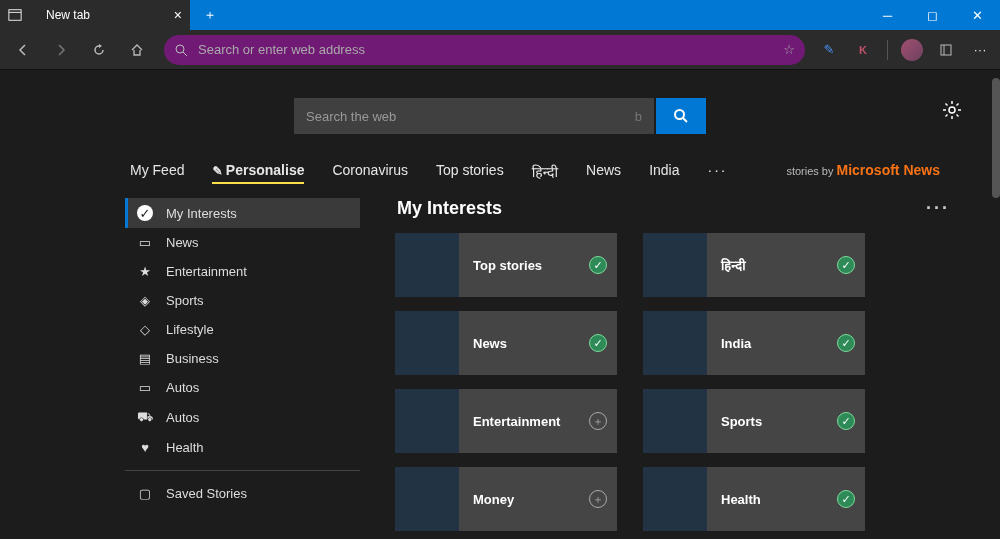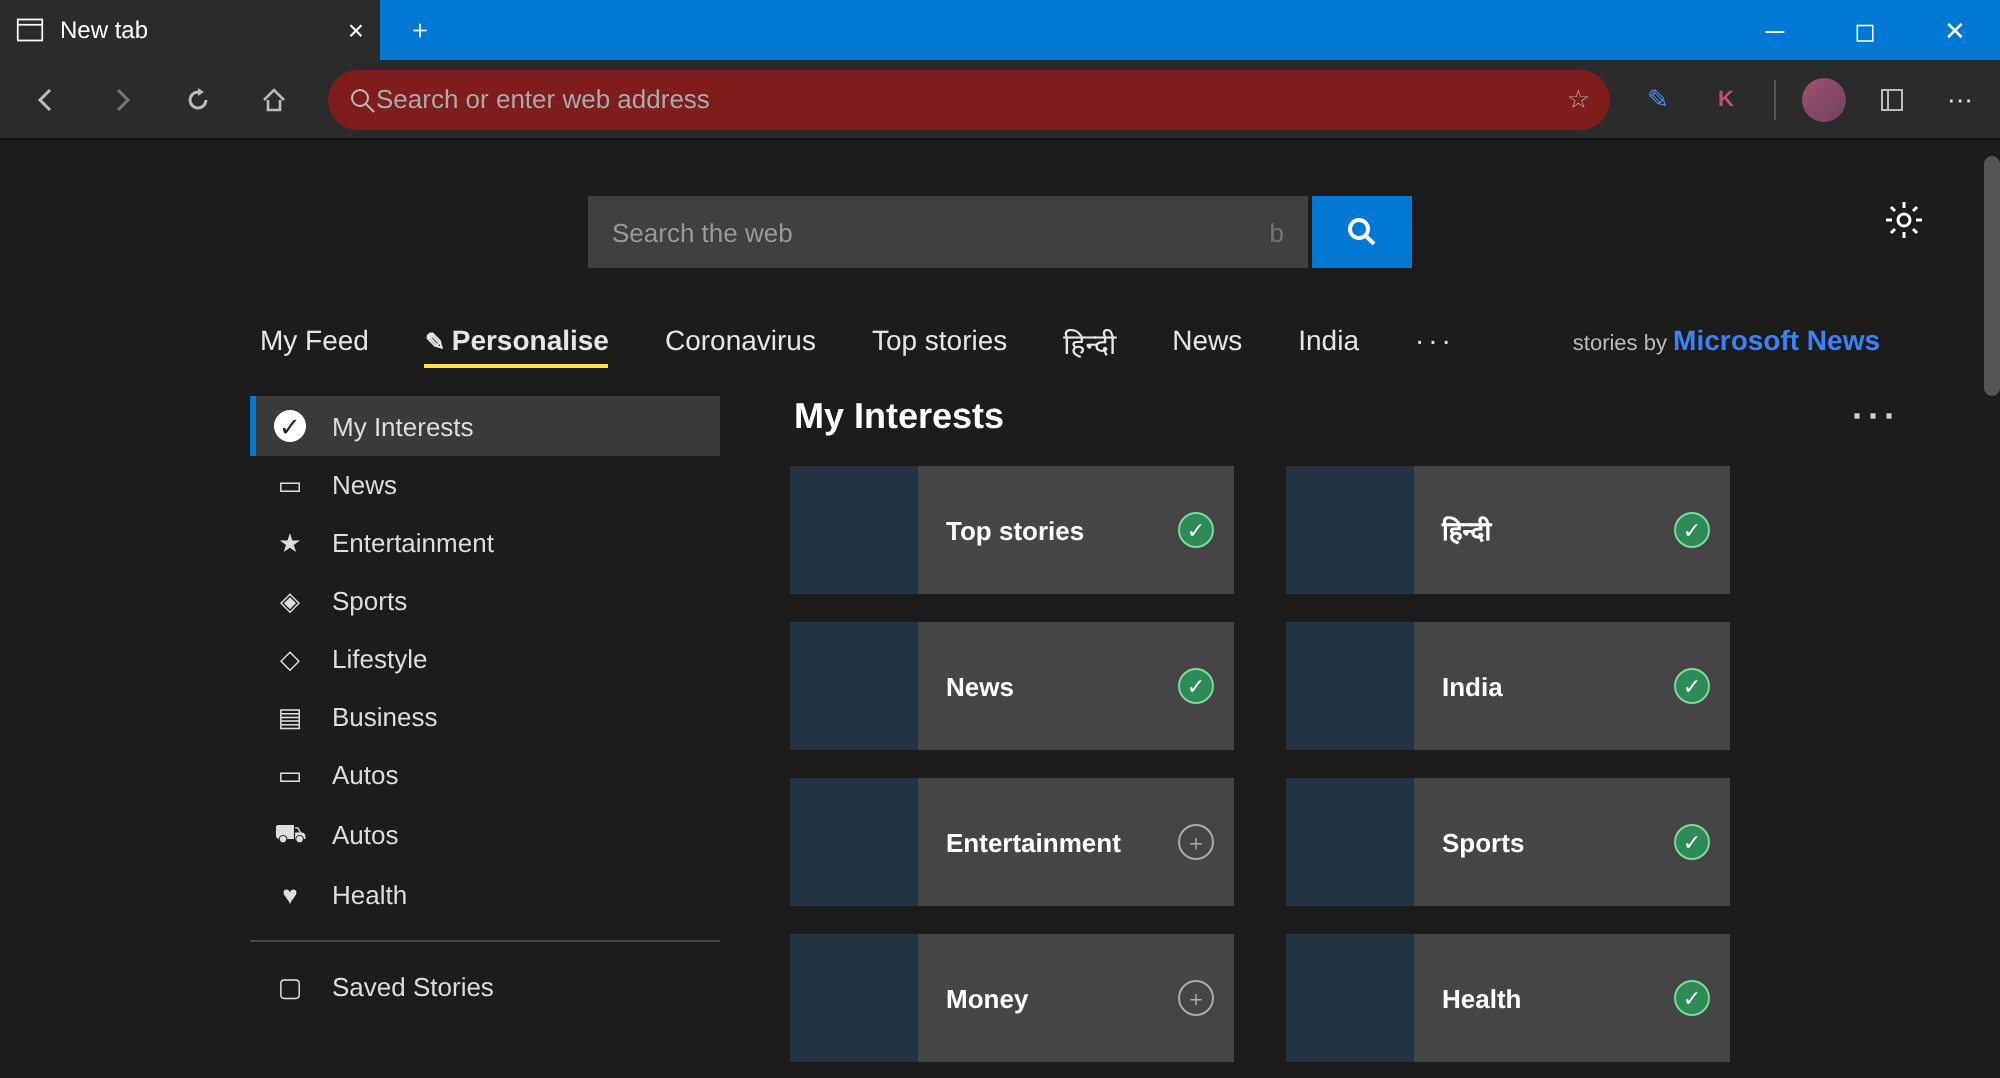--- a/index.html
+++ b/index.html
@@ -8,36 +8,36 @@
     background: #1c1c1c;
     font-family: "Segoe UI", -apple-system, sans-serif;
     color: #e6e6e6;
     overflow: hidden;
     font-size: 13px;
   }
   
   .titlebar { height: 30px; background:#0078d4; display:flex; align-items:stretch; }
   .tab {
     background:#2b2b2b; width:190px; display:flex; align-items:center;
-    padding:0 8px; gap:8px; color:#fff; font-size:12px;
+    padding:0 8px; gap:24px; color:#fff; font-size:12px;
   }
   .tab svg { width:14px; height:14px; }
   .tab .close { margin-left:auto; font-size:14px; }
   .newtab { width:40px; display:flex; align-items:center; justify-content:center; color:#fff; }
   .winctrls { margin-left:auto; display:flex; }
   .winctrls div { width:45px; display:flex; align-items:center; justify-content:center; color:#fff; }
   
   .toolbar {
     height:40px; background:#2b2b2b; display:flex; align-items:center;
     padding:0 6px; gap:4px; border-bottom: 1px solid #111;
   }
   .tb-btn { width:34px; height:34px; display:flex; align-items:center; justify-content:center; color:#bbb; border-radius:4px; }
   .omnibox {
-    flex:1; height:30px; background:#7f1d1d; border-radius:15px;
-    display:flex; align-items:center; padding:0 10px; color:#aaa; font-size:13px;
+    flex:1; height:30px; background:#701a75; border-radius:15px;
+    display:flex; align-items:center; padding:0 10px; gap:10px; color:#aaa; font-size:13px;
     margin:0 6px;
   }
   .omnibox .star { margin-left:auto; }
   .right-ctrls { display:flex; align-items:center; gap:6px; }
   .right-ctrls .div { width:28px; height:28px; display:flex; align-items:center; justify-content:center; }
   .avatar { width:22px; height:22px; border-radius:50%; background: linear-gradient(135deg,#a05070,#704060); }
   .kletter { color:#c0506a; font-weight:600; font-size:11px; }
   .pencil { color:#4a8ef0; }
   .vsep { width:1px; height:20px; background:#555; margin:0 4px; }
   
@@ -55,21 +55,21 @@
   .gear-top { position:absolute; right:38px; top:30px; color:#fff; }
   .feednav {
     display:flex; align-items:flex-start; gap:28px; padding:10px 30px 14px 130px;
     font-size:14px; color:#e6e6e6;
   }
   .feednav .item { cursor:default; }
   .feednav .item.active { border-bottom:2px solid #fde047; padding-bottom:4px; font-weight:600; }
   .feednav .item.active::before { content:"✎ "; font-size:12px; }
   .feednav .dots { letter-spacing:2px; }
   .feednav .powered { margin-left:auto; font-size:11px; color:#bbb; margin-right:30px;}
-  .feednav .powered b { font-size:14px; color:#3b82f6; font-weight:600; }
+  .feednav .powered b { font-size:14px; color:#f97316; font-weight:600; }
   
   .main { display:flex; padding:0 30px 0 125px; gap:35px; }
   .side { width:235px; }
   .side-item {
     display:flex; align-items:center; gap:13px; padding:7px 12px;
     color:#ddd; font-size:13px;
   }
   .side-item.sel {
     background:#3a3a3a; border-left:3px solid #0078d4; padding-left:9px;
   }

